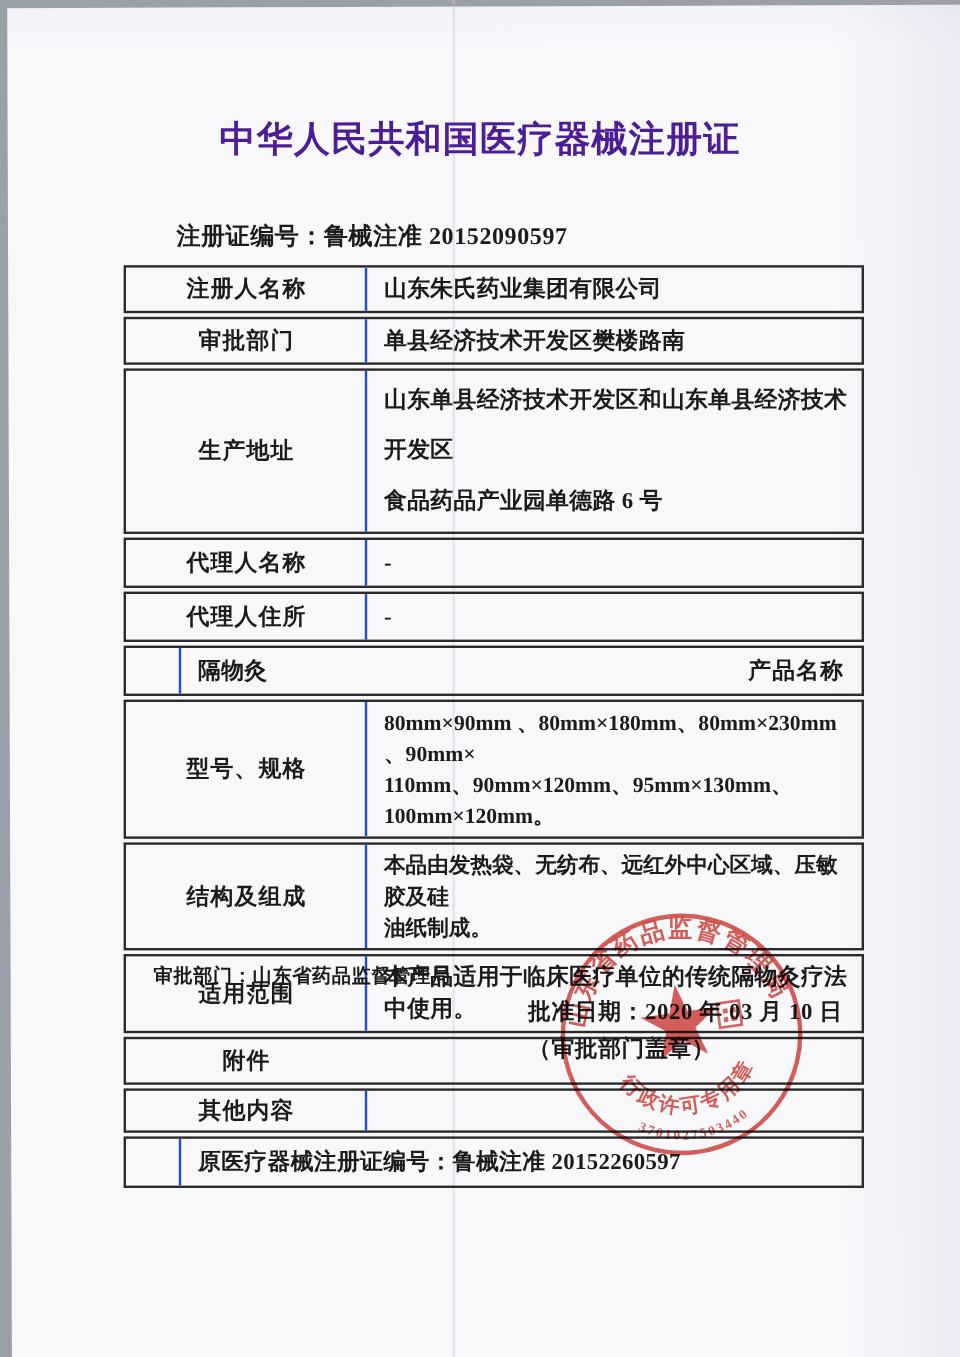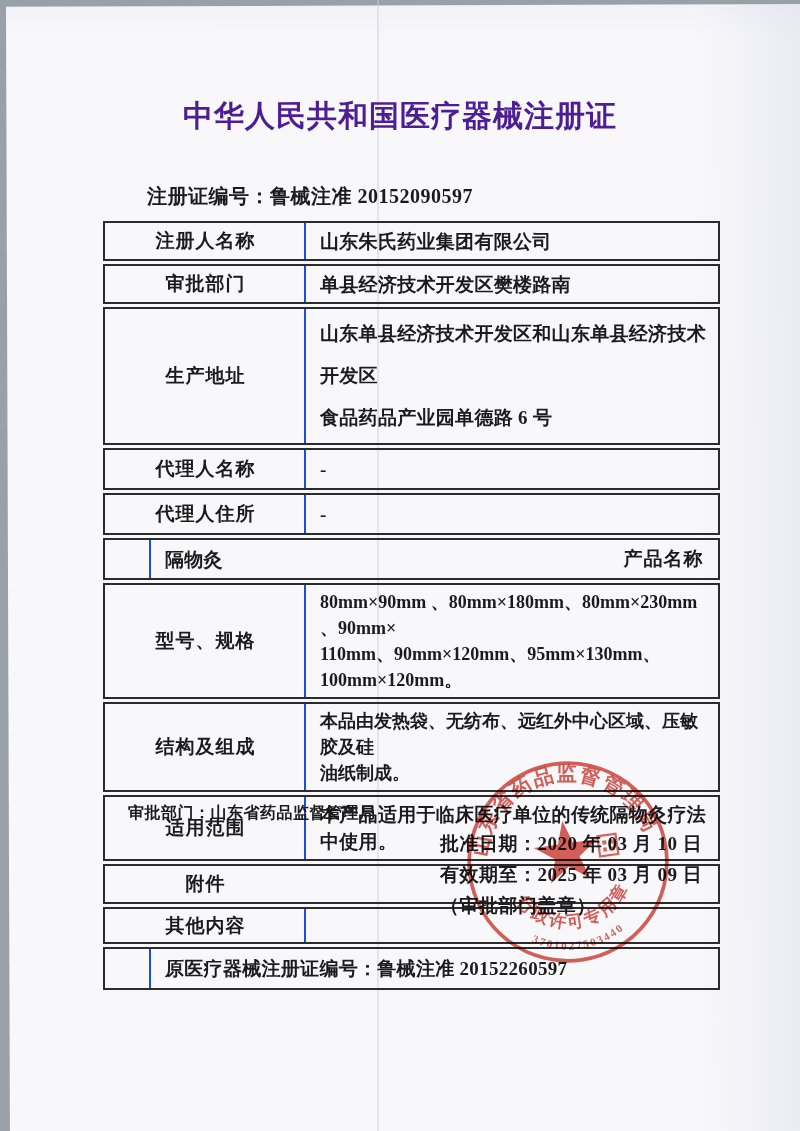--- a/index.html
+++ b/index.html
@@ -138,21 +138,20 @@
       </div>
       <div class="row h43">
         <div class="cell val">原医疗器械注册证编号：鲁械注准 20152260597</div>
       </div>
     </div>
 
     <div class="footer-dept">审批部门：山东省药品监督管理局</div>
 
     <div class="footer-right">
       <div>批准日期：2020 年 03 月 10 日</div>
-      <div>有效期至：2025 年 03 月 09 日</div>
       <div>（审批部门盖章）</div>
     </div>
 
     <svg class="seal" viewBox="0 0 212 212" width="216" height="216">
       <defs>
         <path id="arcTop" d="M 28.4 125 A 80 80 0 1 1 183.6 125" fill="none"></path>
         <path id="arcType" d="M 51 139 A 64 64 0 0 0 161 139" fill="none"></path>
         <path id="arcSerial" d="M 37.5 158 A 86 86 0 0 0 174.5 158" fill="none"></path>
       </defs>
       <circle cx="106" cy="106" r="97" fill="none" stroke="#cf4038" stroke-width="3.6" opacity=".9"></circle>

